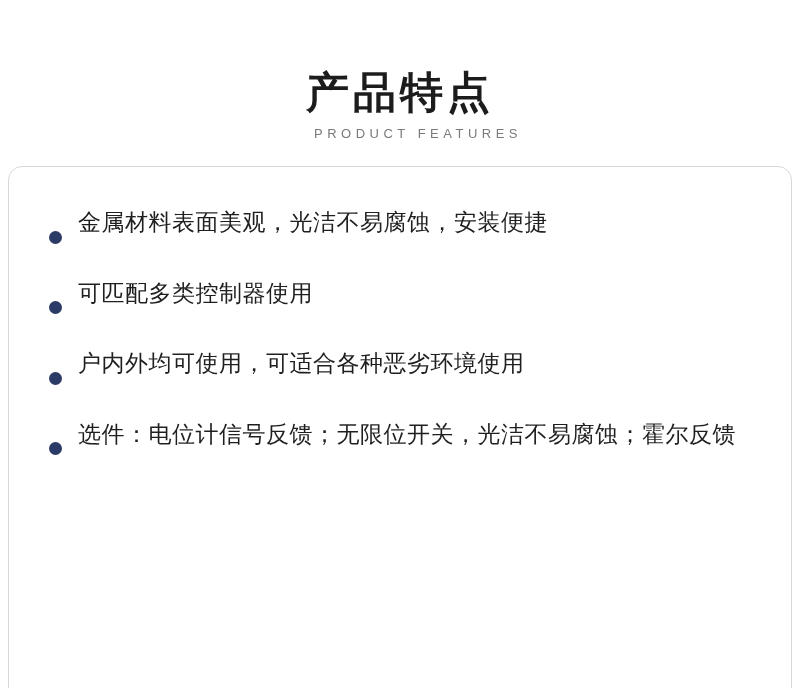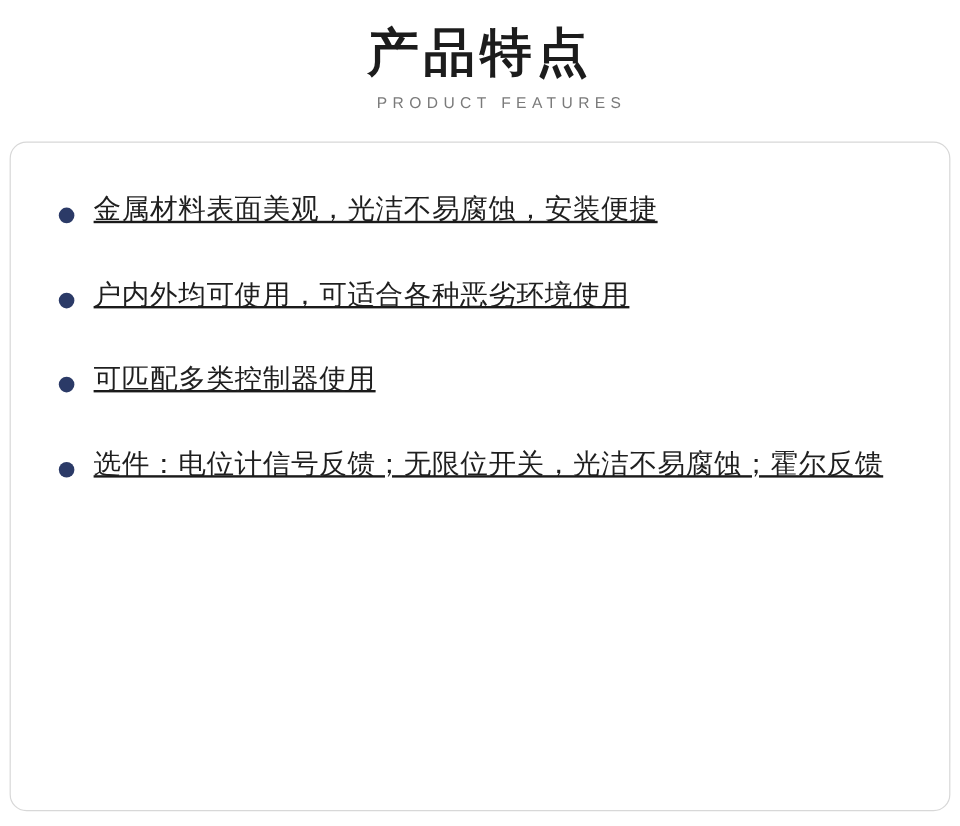--- a/index.html
+++ b/index.html
@@ -12,20 +12,21 @@
     background: #ffffff;
     font-family: "Liberation Sans", sans-serif;
     color: #1a1a1a;
     overflow: hidden;
   }
   .page {
     position: relative;
     width: 800px;
     height: 627px;
     box-sizing: border-box;
+    margin-top: 48px;
   }
   .header {
     padding-top: 18px;
     text-align: center;
   }
   .title-cn {
     font-size: 43px;
     font-weight: 700;
     letter-spacing: 4px;
     color: #1c1c1c;
@@ -46,23 +47,22 @@
     width: 784px;
     height: 558px;
     box-sizing: border-box;
     border: 1px solid #d8d8d8;
     border-radius: 14px;
     background: #ffffff;
     padding: 34px 40px 20px 40px;
   }
   .feature-item {
     display: flex;
-    align-items: center;
+    align-items: flex-end;
     margin-bottom: 28px;
-    text-decoration: underline;
   }
   .feature-item:last-child {
     margin-bottom: 0;
   }
   .bullet {
     flex: 0 0 auto;
     width: 13px;
     height: 13px;
     border-radius: 50%;
     background: #2b3a67;
@@ -89,26 +89,26 @@
 
   <div class="features-card">
 
     <div class="feature-item">
       <span class="bullet" style="background: rgb(43, 58, 103);"></span>
       <span class="feature-text">金属材料表面美观，光洁不易腐蚀，安装便捷</span>
     </div>
 
     <div class="feature-item">
       <span class="bullet" style="background: rgb(43, 58, 103);"></span>
-      <span class="feature-text">户内外均可使用，可适合各种恶劣环境使用</span>
+      <span class="feature-text">可匹配多类控制器使用</span>
     </div>
 
     <div class="feature-item">
       <span class="bullet" style="background: rgb(43, 58, 103);"></span>
-      <span class="feature-text">可匹配多类控制器使用</span>
+      <span class="feature-text">户内外均可使用，可适合各种恶劣环境使用</span>
     </div>
 
     <div class="feature-item">
       <span class="bullet" style="background: rgb(43, 58, 103);"></span>
       <span class="feature-text">选件：电位计信号反馈；无限位开关，光洁不易腐蚀；霍尔反馈</span>
     </div>
 
 
   </div>
 

